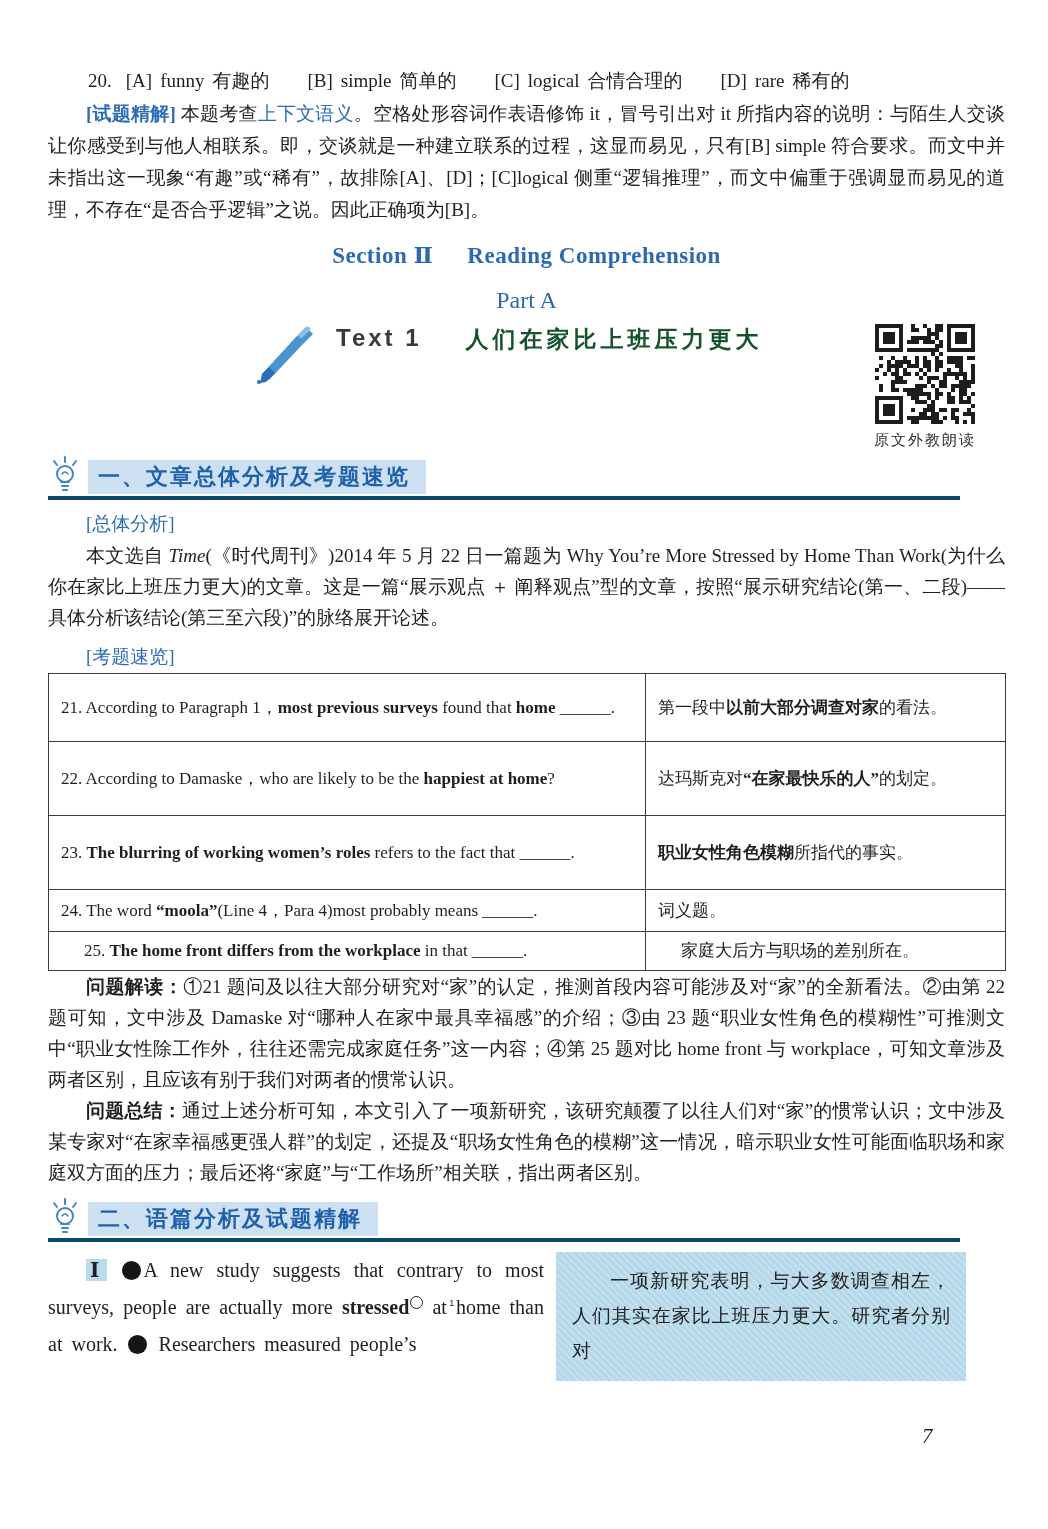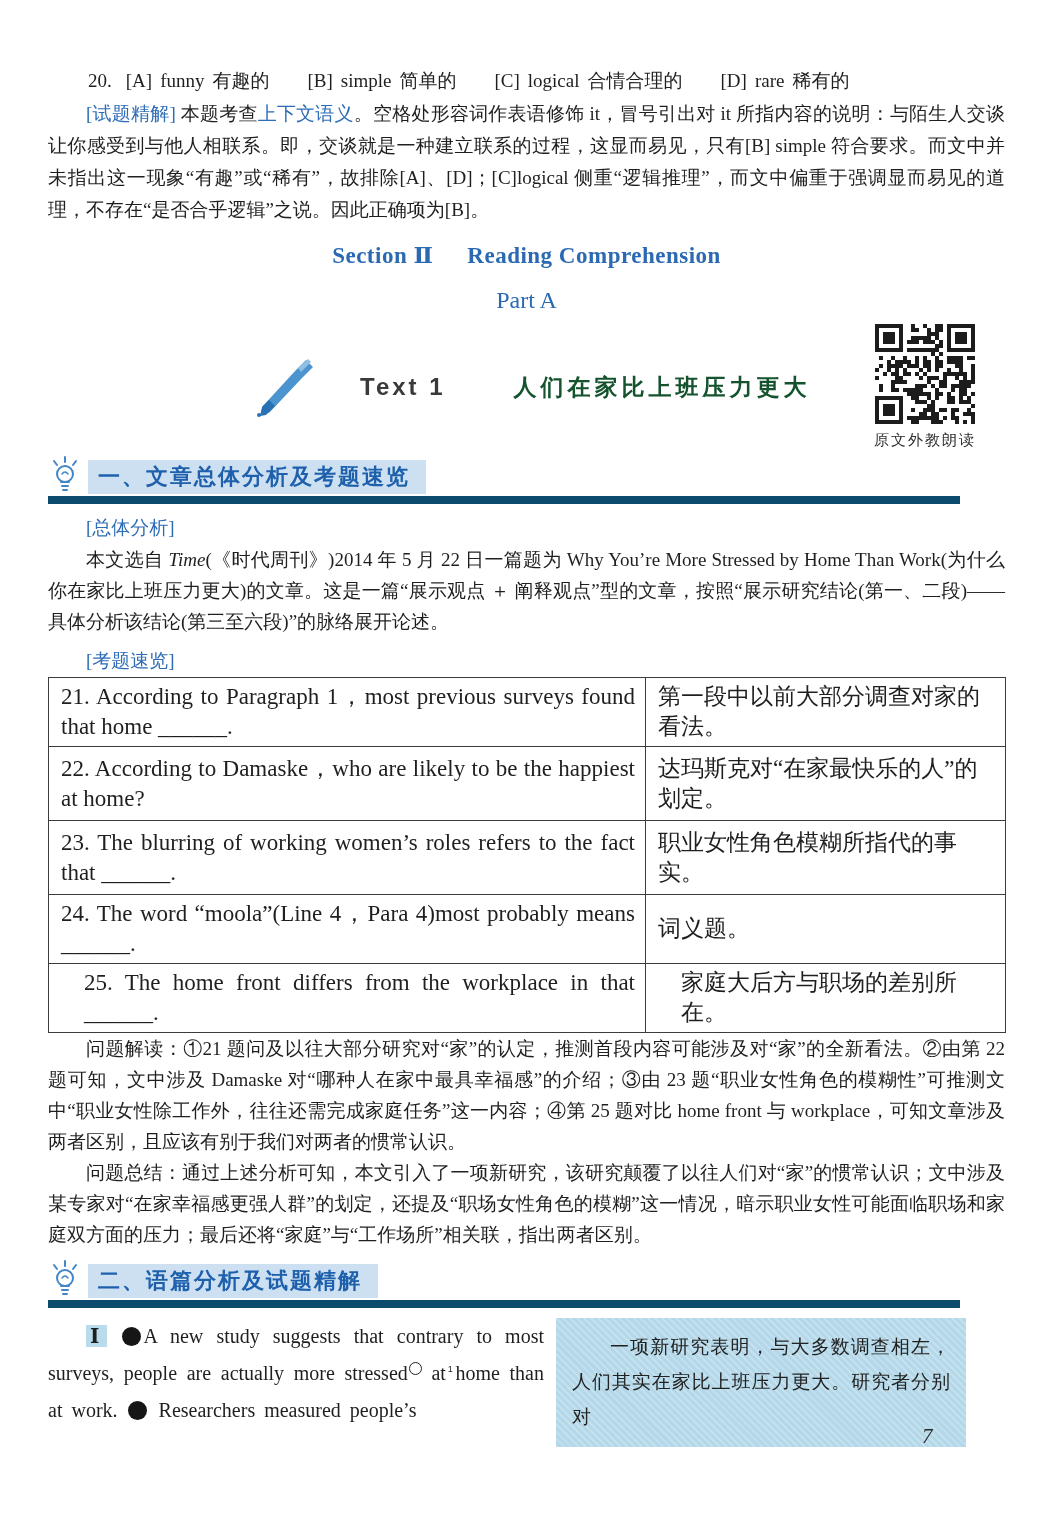--- a/index.html
+++ b/index.html
@@ -25,21 +25,21 @@
   .opts .opt { margin-right:38px; }
   .opts .opt .sp { display:inline-block; width:8px; }
   
   .para {
     font-size:19px; line-height:31px;
     text-align:justify;
     text-indent:38px;
   }
   .para.tight { line-height:32px; }
   .blue { color:#2e6db6; }
-  .b { font-weight:normal; }
+  .b { font-weight:bold; }
   .i { font-style:italic; }
   .hl { background:#b9dcec; font-weight:bold; padding:0 4px; }
   .dot {
     display:inline-block; width:19px; height:19px; border-radius:50%;
     background:#161616; color:#fff;
     font:bold 13px/19px "Liberation Sans","DejaVu Sans",sans-serif;
     text-align:center; vertical-align:2px; margin:0 3px 0 1px;
   }
   .fnote {
     display:inline-block; width:13px; height:13px; border:1px solid #222; border-radius:50%;
@@ -59,23 +59,22 @@
   .part-heading {
     margin-top:10px;
     text-align:center;
     color:#2b6ab3;
     font-size:24px; font-weight:normal; line-height:32px;
     font-family:"Liberation Serif","DejaVu Serif",serif;
   }
   
   .text1-row {
     margin-top:8px;
-    display:flex; align-items:center;
+    display:flex; 
     height:126px;
-    gap:24px;
   }
   .pen-icon { margin-left:208px; flex:none; }
   .text1-label {
     margin-left:18px;
     color:#3a3a3a;
     font-family:"Liberation Sans","DejaVu Sans",sans-serif;
     font-size:24px; font-weight:bold; letter-spacing:3px;
   }
   .text1-title {
     margin-left:44px;
@@ -88,21 +87,21 @@
   .qr-caption {
     margin-top:3px;
     font-size:15px; letter-spacing:2px; color:#2c2c2c;
     font-family:Liberation Serif, serif;
   }
   
   .bar-wrap {
     margin-top:6px;
     display:flex; align-items:flex-end;
     width:912px;
-    border-bottom:8px solid #0c4a6e;
+    border-bottom:4px solid #0c4a6e;
     padding-bottom:2px;
   }
   .bulb-icon { flex:none; margin-right:6px; }
   .bar {
     background:#cce0f1;
     color:#1f60ad;
     font-family:"Liberation Sans","DejaVu Sans",sans-serif;
     font-size:22px; font-weight:bold; letter-spacing:2px;
     line-height:34px; padding:0 16px 0 10px;
   }
@@ -110,21 +109,21 @@
     margin:10px 0 2px 38px;
     color:#2e6db6;
     font-size:19px; line-height:28px;
   }
   
   table.qtable {
     margin-top:0;
     width:957px;
     border-collapse:collapse;
     table-layout:fixed;
-    font-size:23px;
+    font-size:17px;
   }
   table.qtable td {
     border:1.6px solid #3c3c3c;
     vertical-align:middle;
     padding:4px 10px 4px 12px;
   }
   td.en { width:597px; line-height:30px; text-align:justify; }
   td.zh { width:360px; line-height:30px; }
   tr.r1 td { height:68px; }
   tr.r2 td { height:74px; }

